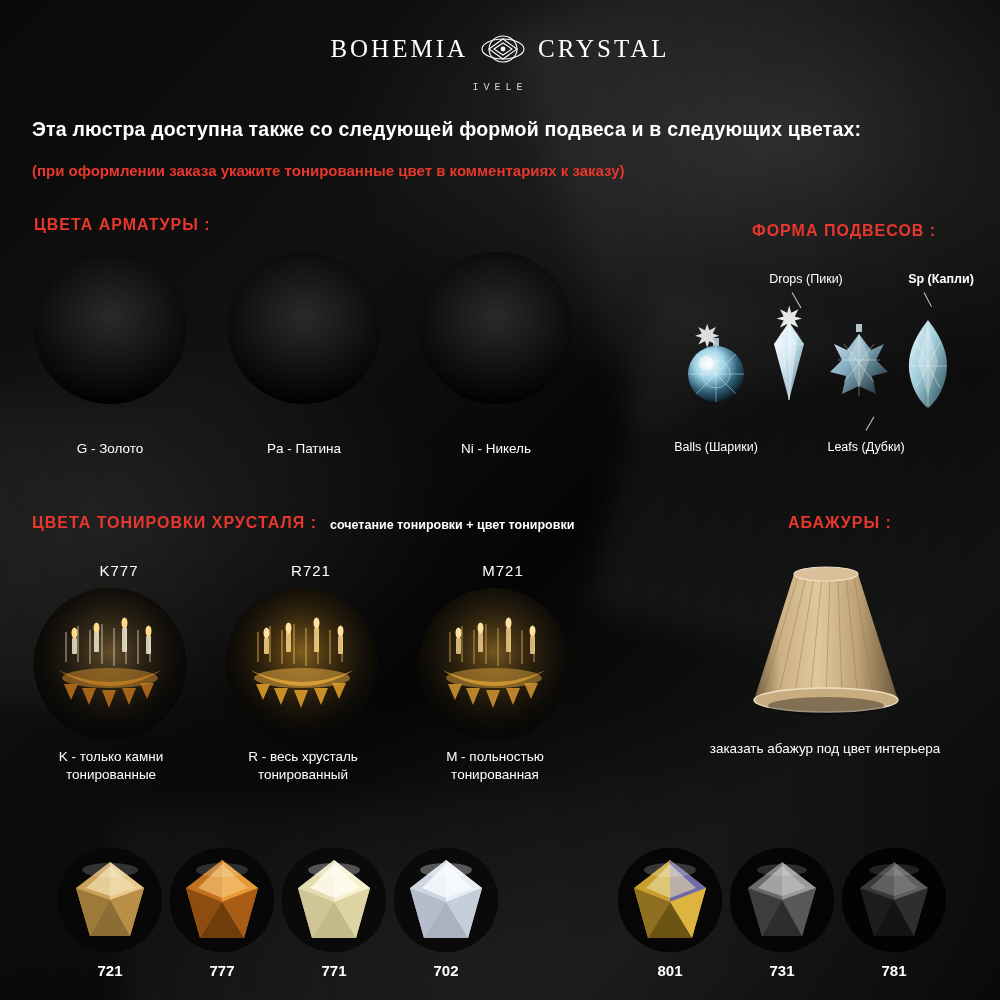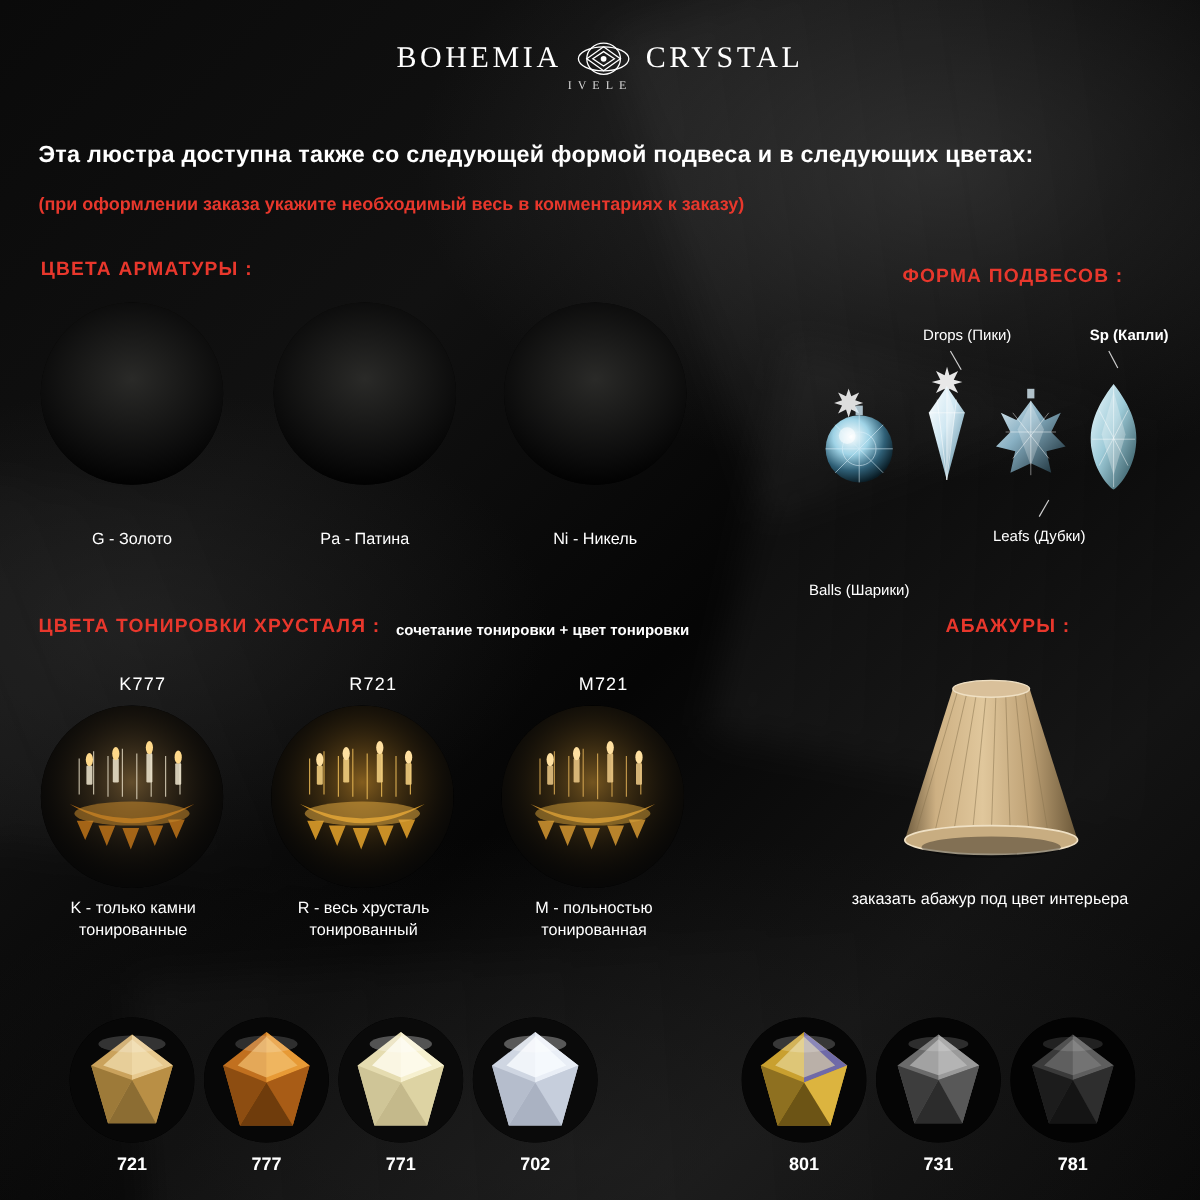--- a/index.html
+++ b/index.html
@@ -41,23 +41,23 @@
   }
   .brand-line {
     display: inline-flex; align-items: center; justify-content: space-between; gap: 12px;
     color: #ffffff;
     font-family: "Liberation Serif", serif;
     font-size: 25px; letter-spacing: 3px;
   }
   .brand-logo { display: inline-block; width: 46px; height: 30px; position: relative; }
   .brand-logo svg { display:block; }
   .brand-sub {
-    margin-top: 2px;
+    margin-top: 18px;
     color: #d8d8d8;
-    font-family: Liberation Serif, serif;
+    font-family: Liberation Mono, monospace;
     font-size: 10px; letter-spacing: 5px;
   }
 
   
   .headline {
     position: absolute; left: 32px; top: 118px;
     color: #ffffff; font-size: 19.5px; font-weight: bold; letter-spacing: 0.2px;
   }
   .subheadline {
     position: absolute; left: 32px; top: 162px;
@@ -144,21 +144,21 @@
           </g>
           <circle cx="23" cy="15" r="2.4" fill="#ffffff"></circle>
         </svg>
       </span>
       <span>CRYSTAL</span>
     </div>
     <div class="brand-sub">IVELE</div>
   </div>
 
   <div class="headline">Эта люстра доступна также со следующей формой подвеса и в следующих цветах:</div>
-  <div class="subheadline">(при оформлении заказа укажите необходимый весь в комментариях к заказу)</div>
+  <div class="subheadline">(при оформлении заказа укажите тонированные цвет в комментариях к заказу)</div>
 
   <div class="sec-title" id="t-armature">ЦВЕТА АРМАТУРЫ :</div>
 
   <div class="circle" style="left:34px; top:252px; width:152px; height:152px;">
     <div class="chand"></div>
     <svg width="152" height="152" viewBox="0 0 152 152">
       <defs>
         <radialGradient id="glowG" cx="50%" cy="40%" r="62%">
           <stop offset="0%" stop-color="#6b5a30" stop-opacity="0.85"></stop>
           <stop offset="100%" stop-color="#000000" stop-opacity="0"></stop>
@@ -286,21 +286,21 @@
       <path d="M38 4 l4 12 12 -6 -6 12 12 4 -12 4 6 12 -12 -6 -4 12 -4 -12 -12 6 6 -12 -12 -4 12 -4 -6 -12 12 6 z" fill="#ffffff" opacity="0.85" transform="translate(-6,-2) scale(0.55) translate(26,10)"></path>
       <circle cx="38" cy="56" r="28" fill="url(#ballG)"></circle>
       <g stroke="#dff2fb" stroke-width="0.7" opacity="0.65" fill="none">
         <path d="M10 56 h56 M38 28 v56 M18 36 l40 40 M58 36 l-40 40"></path>
         <circle cx="38" cy="56" r="14"></circle>
       </g>
       <circle cx="28" cy="45" r="7" fill="#ffffff" opacity="0.5"></circle>
       <rect x="35" y="20" width="6" height="8" fill="#cfe9f5" opacity="0.8"></rect>
     </svg>
   </div>
-  <div class="pend-lbl" style="left:648px; top:440px; width:136px;margin-top:45px;">Balls (Шарики)</div>
+  <div class="pend-lbl" style="left:648px; top:440px; width:136px;">Balls (Шарики)</div>
 
   <div style="position:absolute; left:762px; top:300px; width:54px; height:108px;">
     <svg width="54" height="108" viewBox="0 0 54 108">
       <defs>
         <linearGradient id="dropG" x1="0" y1="0" x2="1" y2="1">
           <stop offset="0%" stop-color="#ffffff"></stop>
           <stop offset="45%" stop-color="#cfe7f2"></stop>
           <stop offset="100%" stop-color="#4d7e94"></stop>
         </linearGradient>
       </defs>

